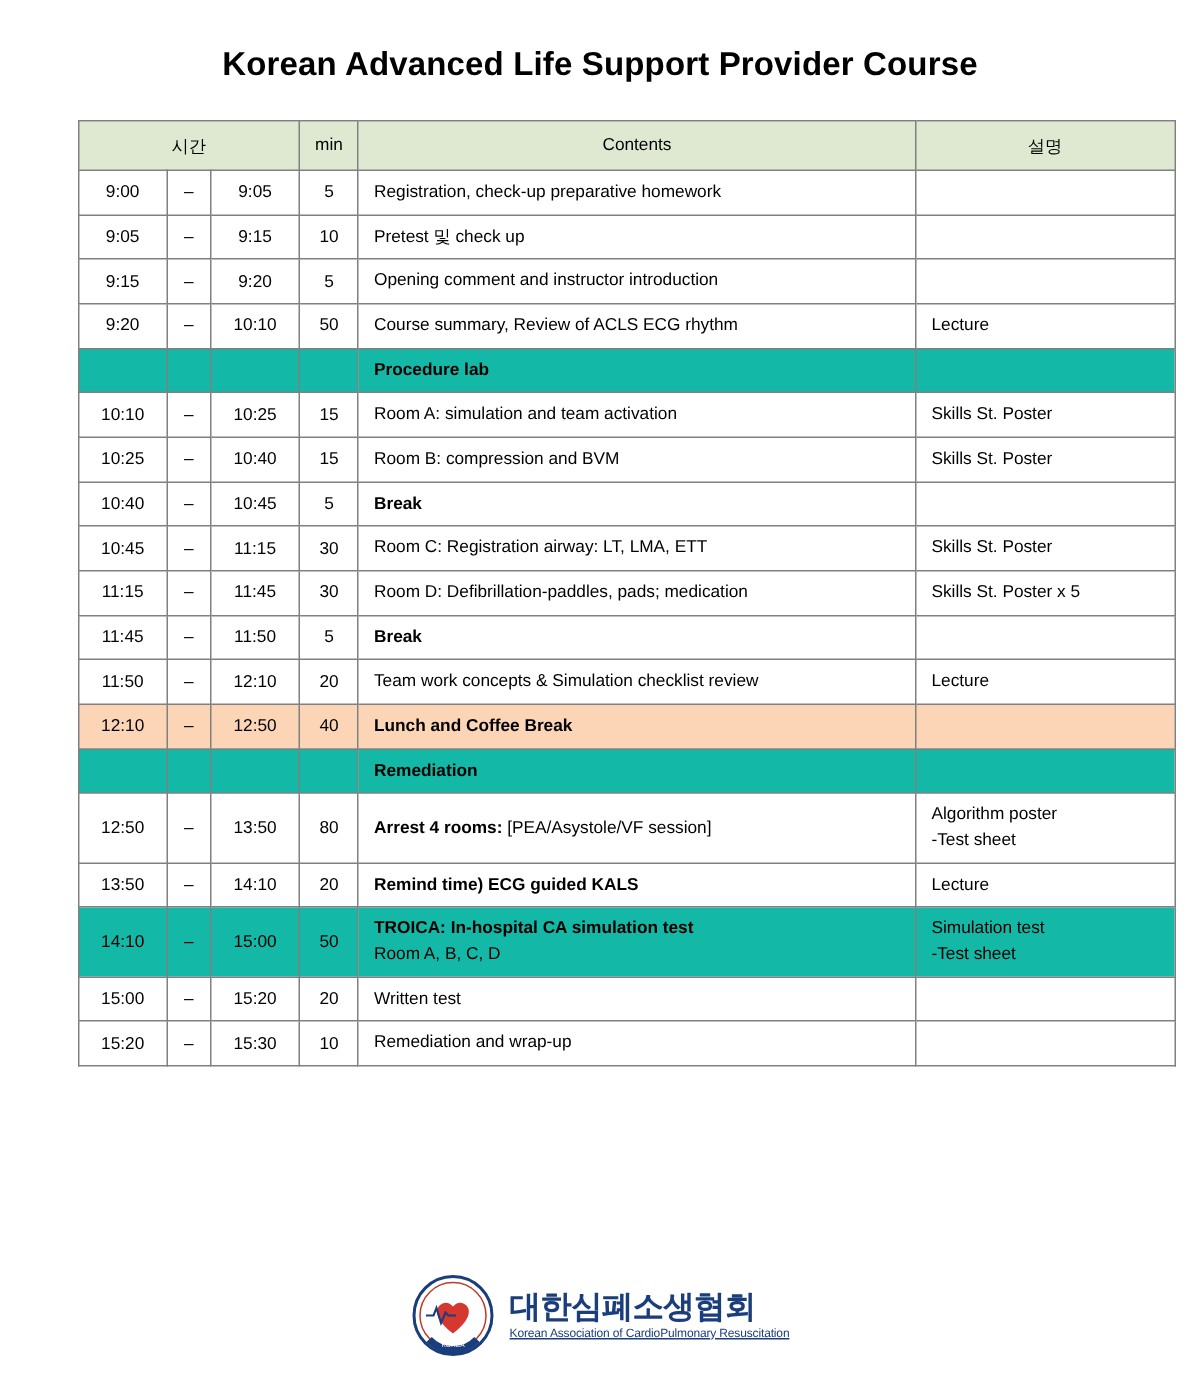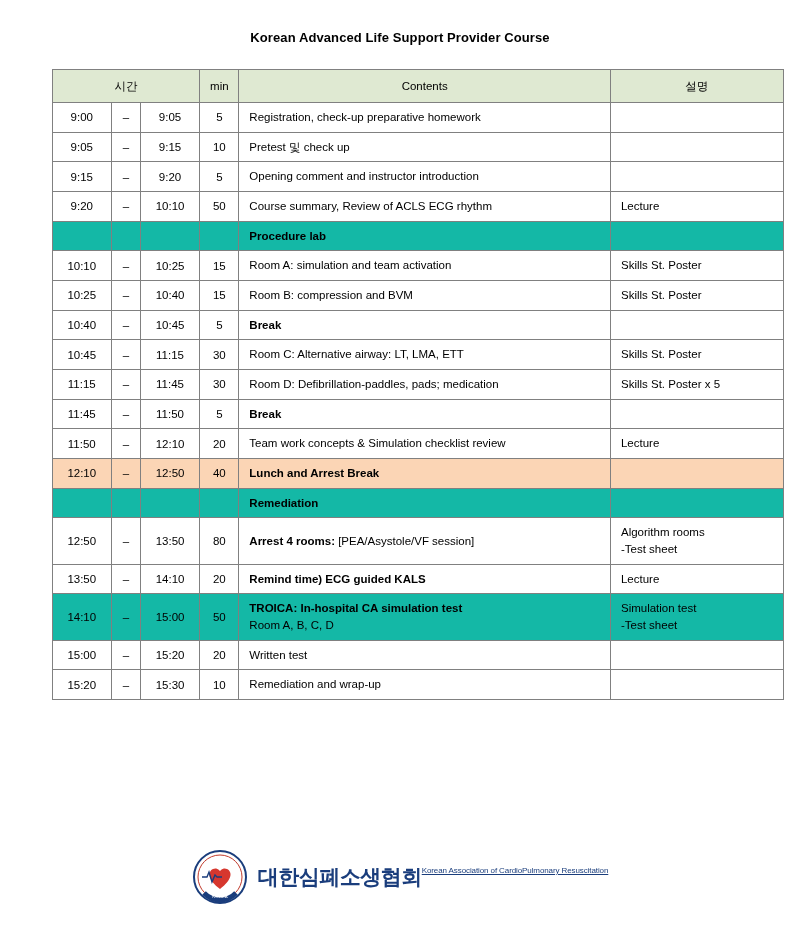--- a/index.html
+++ b/index.html
@@ -10,21 +10,21 @@
   body {
     width: 800px;
     height: 931px;
     font-family: "Liberation Sans", sans-serif;
     color: #000000;
     position: relative;
     overflow: hidden;
   }
   .page-title {
     text-align: center;
-    font-size: 13px;
+    font-size: 22px;
     font-weight: bold;
     letter-spacing: 0.1px;
     margin-top: 30px;
     margin-bottom: 24px;
   }
   .table-wrap {
     width: 732px;
     margin: 0 auto;
     padding-left: 35px;
   }
@@ -119,21 +119,21 @@
     letter-spacing: -0.5px;
     line-height: 1.05;
   }
   .logo-text-en {
     font-size: 8px;
     color: #1a3d7c;
     letter-spacing: -0.1px;
     margin-top: 0;
     text-decoration: underline;
   }
-  .logo-texts { display: flex; flex-direction: row; }
+  .logo-texts { display: flex; flex-direction: column; }
 </style>
 </head>
 <body>
 
 <h1 class="page-title">Korean Advanced Life Support Provider Course</h1>
 
 <div class="table-wrap">
   <table class="schedule">
     <colgroup>
       <col class="c-start">
@@ -214,21 +214,21 @@
           <td class="t-end">10:45</td>
           <td class="t-min">5</td>
           <td class="t-contents"><span class="bold">Break</span></td>
           <td class="t-desc"><span></span></td>
         </tr>
         <tr>
           <td class="t-start">10:45</td>
           <td class="t-dash">–</td>
           <td class="t-end">11:15</td>
           <td class="t-min">30</td>
-          <td class="t-contents"><span>Room C: Alternative airway: LT, LMA, ETT</span></td>
+          <td class="t-contents"><span>Room C: Registration airway: LT, LMA, ETT</span></td>
           <td class="t-desc"><span>Skills St. Poster</span></td>
         </tr>
         <tr>
           <td class="t-start">11:15</td>
           <td class="t-dash">–</td>
           <td class="t-end">11:45</td>
           <td class="t-min">30</td>
           <td class="t-contents"><span>Room D: Defibrillation-paddles, pads; medication</span></td>
           <td class="t-desc"><span>Skills St. Poster x 5</span></td>
         </tr>
@@ -246,38 +246,38 @@
           <td class="t-end">12:10</td>
           <td class="t-min">20</td>
           <td class="t-contents"><span>Team work concepts &amp; Simulation checklist review</span></td>
           <td class="t-desc"><span>Lecture</span></td>
         </tr>
         <tr class="fill-orange">
           <td class="t-start">12:10</td>
           <td class="t-dash">–</td>
           <td class="t-end">12:50</td>
           <td class="t-min">40</td>
-          <td class="t-contents"><span class="bold">Lunch and Arrest Break</span></td>
+          <td class="t-contents"><span class="bold">Lunch and Coffee Break</span></td>
           <td class="t-desc"><span></span></td>
         </tr>
         <tr class="fill-blue">
           <td class="t-start"></td>
           <td class="t-dash"></td>
           <td class="t-end"></td>
           <td class="t-min"></td>
           <td class="t-contents"><span class="bold">Remediation</span></td>
           <td class="t-desc"><span></span></td>
         </tr>
         <tr class=" row-tall">
           <td class="t-start">12:50</td>
           <td class="t-dash">–</td>
           <td class="t-end">13:50</td>
           <td class="t-min">80</td>
           <td class="t-contents"><span class="bold">Arrest 4 rooms:</span><span> [PEA/Asystole/VF session]</span></td>
-          <td class="t-desc"><span>Algorithm rooms</span><span class="sub-line">-Test sheet</span></td>
+          <td class="t-desc"><span>Algorithm poster</span><span class="sub-line">-Test sheet</span></td>
         </tr>
         <tr>
           <td class="t-start">13:50</td>
           <td class="t-dash">–</td>
           <td class="t-end">14:10</td>
           <td class="t-min">20</td>
           <td class="t-contents"><span class="bold">Remind time) ECG guided KALS</span></td>
           <td class="t-desc"><span>Lecture</span></td>
         </tr>
         <tr class="fill-blue row-tall">

